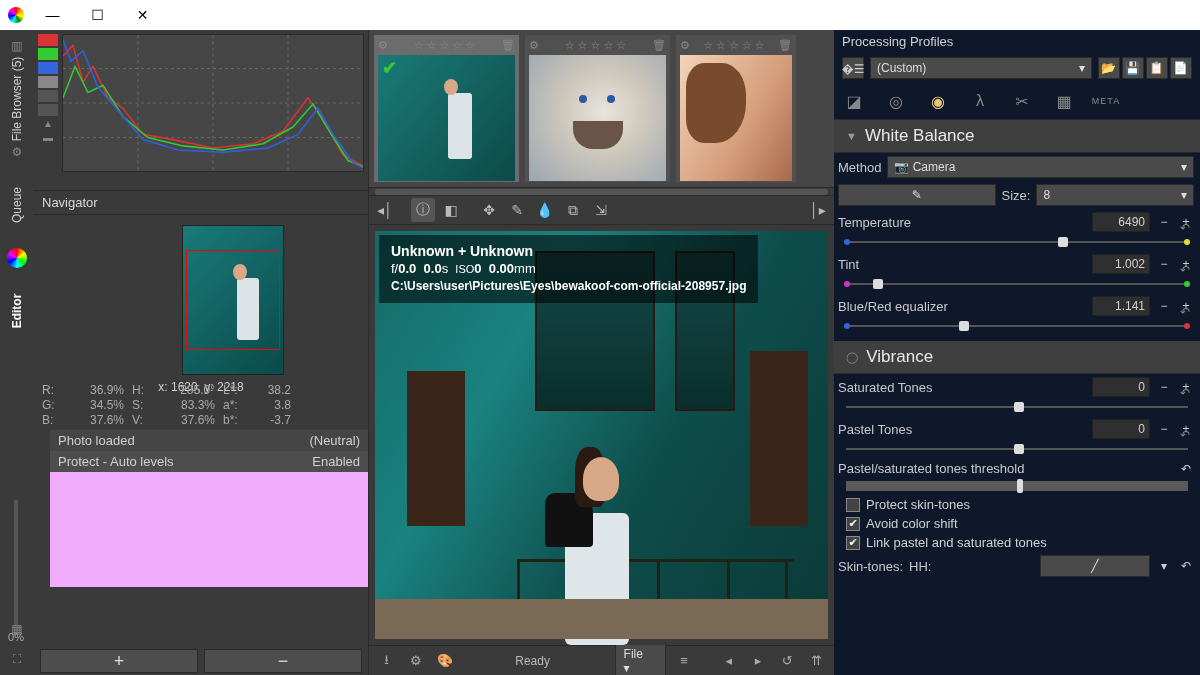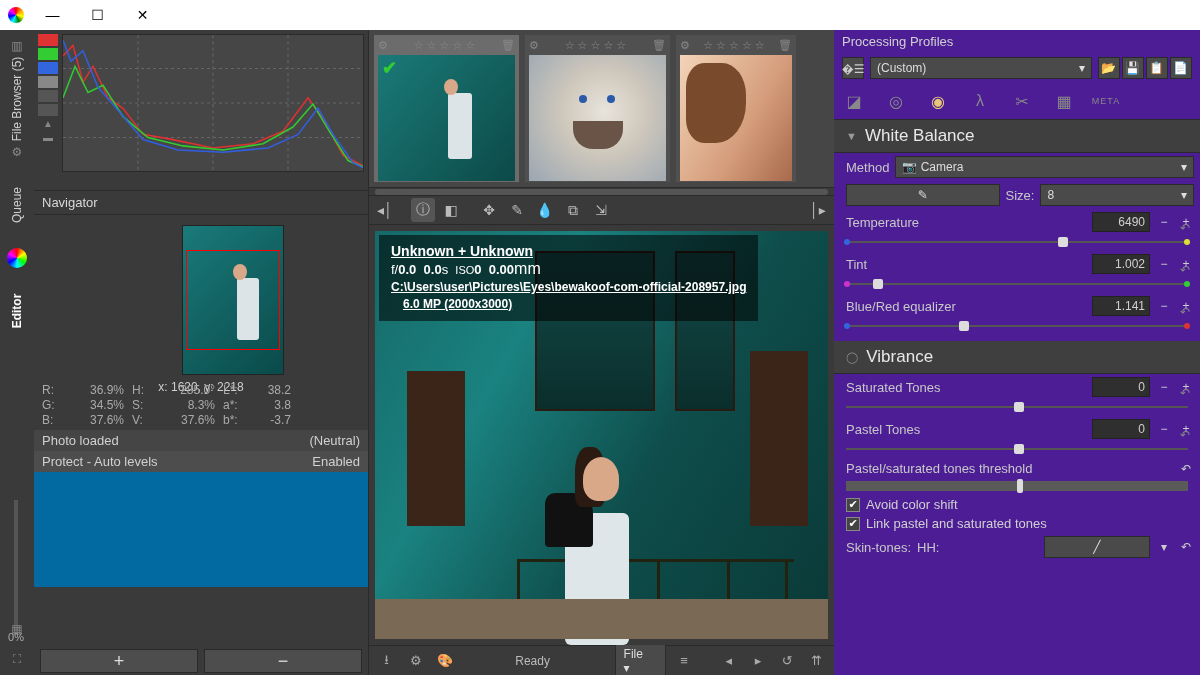--- a/index.html
+++ b/index.html
@@ -22,21 +22,21 @@
   .histpanel { position:absolute; left:28px; top:4px; right:4px; bottom:18px; background:#464646; border:1px solid #2a2a2a; }
   .histbtns { position:absolute; left:4px; top:4px; width:22px; display:flex; flex-direction:column; gap:0; }
   .histbtns span { width:20px; height:12px; margin-bottom:2px; display:inline-block; }
   .panelhdr { background:#3a3a3a; padding:4px 8px; font-size:13px; color:#d8d8d8; border-top:1px solid #2a2a2a; border-bottom:1px solid #2a2a2a; }
   .nav { height:215px; background:#3a3a3a; position:relative; }
   .nav .thumb { position:absolute; left:148px; top:10px; width:102px; height:150px; background:linear-gradient(135deg,#1a7a7a,#0a4a4a); border:1px solid #222; }
   .nav .thumb .rect { position:absolute; top:24px; left:3px; right:3px; height:100px; border:1px solid red; }
   .nav .coords { text-align:center; font-size:12px; position:absolute; top:165px; left:0; right:0; }
   .nav .readout { position:absolute; bottom:2px; left:8px; right:8px; display:grid; grid-template-columns:25px 65px 26px 65px 26px 50px; font-size:12px; color:#aaa; line-height:15px; }
   .nav .readout span.v { text-align:right; padding-right:8px; }
-  .hist2 { flex:1; background:#0369a1; overflow:hidden; }
+  .hist2 { flex:1; background:#f0abfc; overflow:hidden;margin-left:16px; }
   .hist2 .row { display:flex; justify-content:space-between; padding:3px 8px; font-size:13px; }
   .hist2 .row.alt { background:#454545; }
   .hist2 .row.alt2 { background:#4d4d4d; }
   .snap { height:60px; }
   .pmrow { height:28px; display:flex; gap:6px; padding:2px 6px; }
   .pmrow .btn { flex:1; background:#4d4d4d; border:1px solid #2a2a2a; display:flex; align-items:center; justify-content:center; font-size:18px; color:#ddd; cursor:pointer; }
   
   .midcol { width:465px; background:#393939; display:flex; flex-direction:column; }
   .thumbstrip { height:157px; background:#464646; display:flex; padding:5px; gap:6px; }
   .thumbstrip .tbox { width:145px; background:#505050; padding:4px; position:relative; }
@@ -52,37 +52,37 @@
   .viewer .floor { position:absolute; bottom:0; left:0; right:0; height:40px; background:#7a6a55; }
   .viewer .door { position:absolute; width:58px; height:155px; background:#3a2518; top:140px; }
   .viewer .rail { position:absolute; left:142px; right:34px; top:328px; height:3px; background:#221;}
   .viewer .railv { position:absolute; width:3px; height:76px; background:#221; top:328px;}
   .viewer .figure { position:absolute; left:160px; top:206px; width:110px; height:208px; }
   .viewer .figure .dress { position:absolute; top:76px; left:30px; width:64px; height:132px; background:#dfe6ea; border-radius:6px;}
   .viewer .figure .arm { position:absolute; top:56px; left:10px; width:48px; height:54px; background:#111; border-radius:10px 20px 4px 4px;}
   .viewer .figure .head { position:absolute; top:20px; left:48px; width:36px; height:44px; background:#d8a888; border-radius:50% 50% 40% 40%; }
   .viewer .figure .hair { position:absolute; top:10px; left:40px; width:30px; height:60px; background:#2a1a12; border-radius:40% 40% 20% 20%;}
   .viewer .info { position:absolute; top:10px; left:10px; background:rgba(0,0,0,.55); color:#fff; padding:8px 12px; font-size:13px; line-height:17px; }
-  .viewer .info .b { font-weight:bold; font-size:14px;text-decoration:underline; }
+  .viewer .info .b { font-weight:bold; font-size:14px; }
   .status { height:30px; background:#3a3a3a; display:flex; align-items:center; padding:0 6px; gap:6px; border-top:1px solid #2a2a2a;}
   .status .sb { width:24px; height:22px; color:#aaa; display:flex; align-items:center; justify-content:center; font-size:13px;}
   .status .ready { flex:0 0 140px; text-align:center; color:#bbb; }
   .status .sel { background:#4a4a4a; border:1px solid #2a2a2a; padding:2px 14px 2px 8px; color:#ddd; }
   
-  .rightcol { flex:1; background:#4c1d95; display:flex; flex-direction:column; overflow:hidden; }
+  .rightcol { flex:1; background:#0f172a; display:flex; flex-direction:column; overflow:hidden; }
   .rightcol .pp { padding:4px 8px; font-size:13px; display:flex; align-items:center; gap:6px;}
   .rightcol select, .rightcol .psel { background:#4a4a4a; color:#ddd; border:1px solid #2a2a2a; padding:3px 6px; font-size:12px;}
   .rightcol .psel { flex:1; display:flex; justify-content:space-between; align-items:center;}
   .modetabs { display:flex; padding:6px 8px; gap:18px; border-bottom:1px solid #2a2a2a;}
   .modetabs .mt { width:24px; height:24px; color:#888; display:flex; align-items:center; justify-content:center; font-size:16px;}
   .modetabs .mt.active { color:#e6c77a; }
   .section { padding:6px 4px 6px 12px; border-bottom:1px solid #2a2a2a;}
   .section.hdr { display:flex; align-items:center; gap:8px; font-size:17px; color:#e8e8e8; background:#3f3f3f;}
   .section.hdr .tri { color:#999; font-size:11px;}
-  .ctrlrow { display:flex; align-items:center; padding:3px 6px 3px 12px; gap:6px;}
+  .ctrlrow { display:flex; align-items:center; padding:3px 6px 3px 4px; gap:6px;}
   .ctrlrow .lbl { color:#c8c8c8; font-size:13px;}
   .ctrlrow .val { width:58px; text-align:right; background:#2f2f2f; border:1px solid #222; padding:2px 4px; font-size:12px;}
   .ctrlrow .pm { width:16px; text-align:center; color:#ccc; cursor:pointer;}
   .ctrlrow .spacer { flex:1; }
   .slider { height:14px; position:relative; margin:0 12px 2px 12px;}
   .slider .track { position:absolute; top:6px; left:0; right:0; height:2px; background:#555;}
   .slider .knob { position:absolute; top:2px; width:10px; height:10px; background:#ddd; border-radius:2px;}
   .slider .dotl { position:absolute; top:4px; left:-2px; width:6px; height:6px; border-radius:50%;}
   .slider .dotr { position:absolute; top:4px; right:-2px; width:6px; height:6px; border-radius:50%;}
   .slider .undo { position:absolute; right:-2px; top:-14px; color:#888; font-size:12px;}
@@ -165,21 +165,21 @@
       <div class="readout">
         <span>R:</span>
           <span class="v">36.9%</span>
         <span>H:</span>
           <span class="v">285.0°</span>
         <span>L*:</span>
           <span class="v">38.2</span>
         <span>G:</span>
           <span class="v">34.5%</span>
         <span>S:</span>
-          <span class="v">8.3%</span>
+          <span class="v">83.3%</span>
         <span>a*:</span>
           <span class="v">3.8</span>
         <span>B:</span>
           <span class="v">37.6%</span>
         <span>V:</span>
           <span class="v">37.6%</span>
         <span>b*:</span>
           <span class="v">-3.7</span>
       </div>
     </div>
@@ -274,24 +274,23 @@
           <div class="dress"></div>
           <div class="arm"></div>
           <div class="hair"></div>
           <div class="head"></div>
         </div>
         <div class="floor"></div>
       </div>
       <div class="info">
         <div class="b">Unknown + Unknown</div>
         <div>
-          <span>f/</span><b>0.0</b>&nbsp;&nbsp;<b>0.0</b><span>s</span>&nbsp;&nbsp;<span style="font-size:11px">ISO</span><b>0</b>&nbsp;&nbsp;<b>0.00</b><span style="font-size:16px">mm</span>
+          <span>f/</span><b>0.0</b>&nbsp;&nbsp;<b>0.0</b><span>s</span>&nbsp;&nbsp;<span style="font-size:11px">ISO</span><b>0</b>&nbsp;&nbsp;<b>0.00</b><span style="font-size:13px">mm</span>
         </div>
         <div class="b" style="font-size:12px">C:\Users\user\Pictures\Eyes\bewakoof-com-official-208957.jpg</div>
-        <div class="b" style="font-size:12px;padding-left:12px">6.0 MP (2000x3000)</div>
       </div>
     </div>
 
     <div class="status">
       <div class="sb">⭳</div>
       <div class="sb">⚙</div>
       <div class="sb">🎨</div>
       <div class="ready">Ready</div>
       <div style="flex:1"></div>
       <div class="sel"><span>File</span> ▾</div>
@@ -427,20 +426,24 @@
         <span class="lbl">Pastel/saturated tones threshold</span>
         <span class="spacer"></span>
         <span class="pm">↶</span>
       </div>
     <div class="slider">
         <div class="track" style="height:10px;top:2px;background:#5a5a5a"></div>
         <div class="knob" style="left:50%;width:6px;height:14px;top:0;"></div>
       </div>
 
     <div class="cb">
+        <span class="box"></span>
+        <span>Protect skin-tones</span>
+      </div>
+    <div class="cb">
         <span class="box">✔</span>
         <span>Avoid color shift</span>
       </div>
     <div class="cb">
         <span class="box">✔</span>
         <span>Link pastel and saturated tones</span>
       </div>
 
     <div class="ctrlrow">
       <span class="lbl">Skin-tones:</span>

